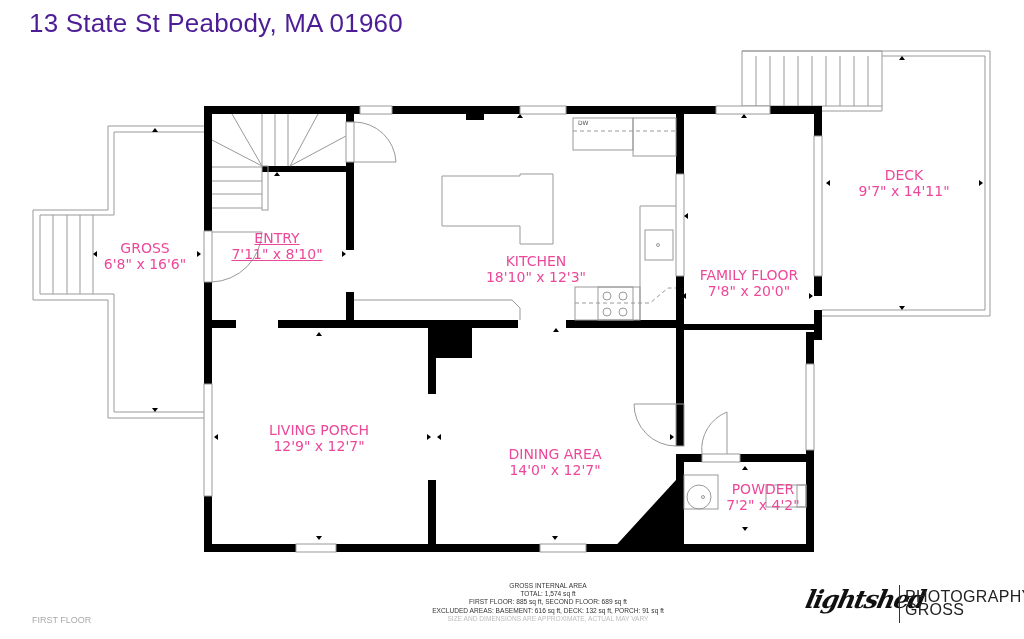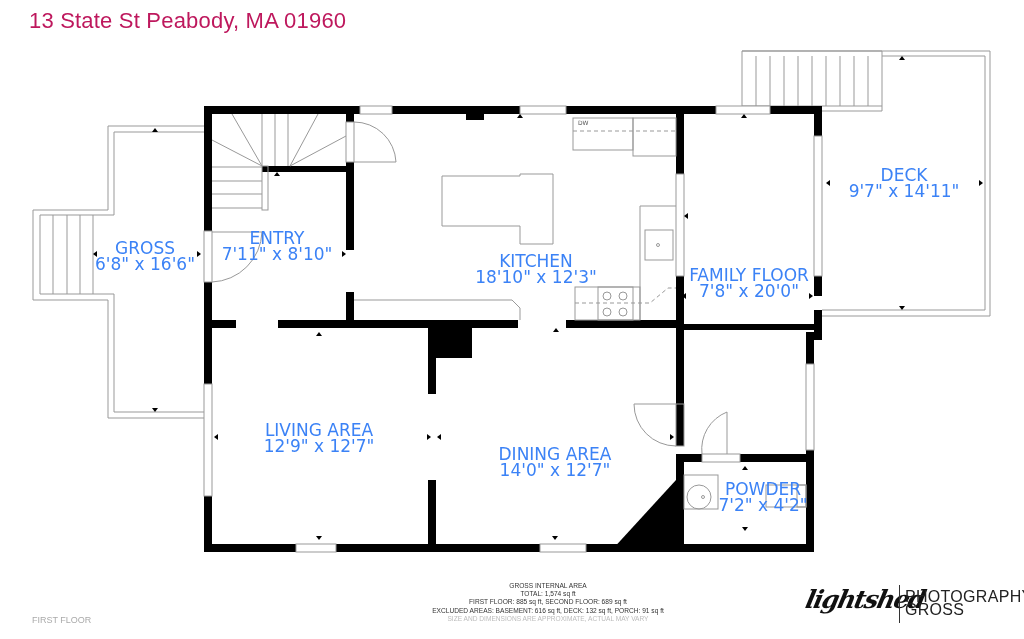--- a/index.html
+++ b/index.html
@@ -1,19 +1,19 @@
 <!DOCTYPE html>
 <html><head>
 <meta charset="utf-8">
 <style>
   html, body { margin:0; padding:0; background:#ffffff; }
   body { width:1024px; height:639px; position:relative; overflow:hidden; font-family:"DejaVu Sans", sans-serif; color:#111; }
-  .title { position:absolute; left:29px; top:8px; font-size:22px; font-family:"Liberation Sans", sans-serif; color:#be185d; letter-spacing:0.2px; }
+  .title { position:absolute; left:29px; top:8px; font-size:26px; font-family:"Liberation Sans", sans-serif; color:#4c1d95; letter-spacing:0.2px; }
   svg.plan { position:absolute; left:0; top:0; }
-  .lbl { position:absolute; text-align:center; font-size:17px; line-height:16px; color:#3b82f6; white-space:nowrap; transform:translateX(-50%); font-family:"DejaVu Sans", sans-serif; }
+  .lbl { position:absolute; text-align:center; font-size:14px; line-height:16px; color:#ec4899; white-space:nowrap; transform:translateX(-50%); font-family:"DejaVu Sans", sans-serif; }
   .lbl span { display:block; }
   .floor { position:absolute; left:14px; top:615px; font-size:9px; color:#aaa; font-family:"Liberation Sans", sans-serif;padding-left:18px; }
   .gia { position:absolute; left:548px; top:582px; transform:translateX(-50%); text-align:center; font-size:6.6px; line-height:8.2px; color:#333; font-family:"Liberation Sans", sans-serif; white-space:nowrap; }
   .gia .dis { color:#bbb; }
   .logo { position:absolute; left:806px; top:585px; height:40px; }
   .logo .script { position:absolute; left:0; top:0; font-family:"DejaVu Serif", serif; font-style:italic; font-weight:bold; font-size:25px; color:#111; letter-spacing:-1.5px; transform:skewX(-12deg); }
   .logo .sep { position:absolute; left:93px; top:0; width:1px; height:38px; background:#333; }
   .logo .studio { position:absolute; left:99px; top:5px; font-size:16px; line-height:13px; font-family:"Liberation Sans", sans-serif; color:#222; letter-spacing:0.3px; }
 </style>
 </head>
@@ -178,38 +178,38 @@
     <polygon points="674,437 670,434 670,440"></polygon>
     <polygon points="745,466 742,470 748,470"></polygon>
     <polygon points="745,531 742,527 748,527"></polygon>
   </g>
 </svg>
 
 <div class="lbl" style="left:145px; top:240px;">
   <span>GROSS</span>
   <span>6'8" x 16'6"</span>
 </div>
-<div class="lbl" style="left:277px; top:230px;">
+<div class="lbl" style="left:277px; top:230px;text-decoration:underline;">
   <span>ENTRY</span>
   <span>7'11" x 8'10"</span>
 </div>
 <div class="lbl" style="left:516px; top:253px;margin-left:20px;">
   <span>KITCHEN</span>
   <span>18'10" x 12'3"</span>
 </div>
 <div class="lbl" style="left:749px; top:267px;">
   <span>FAMILY FLOOR</span>
   <span>7'8" x 20'0"</span>
 </div>
 <div class="lbl" style="left:904px; top:167px;">
   <span>DECK</span>
   <span>9'7" x 14'11"</span>
 </div>
 <div class="lbl" style="left:319px; top:422px;">
-  <span>LIVING AREA</span>
+  <span>LIVING PORCH</span>
   <span>12'9" x 12'7"</span>
 </div>
 <div class="lbl" style="left:555px; top:446px;">
   <span>DINING AREA</span>
   <span>14'0" x 12'7"</span>
 </div>
 <div class="lbl" style="left:763px; top:481px;">
   <span>POWDER</span>
   <span>7'2" x 4'2"</span>
 </div>

